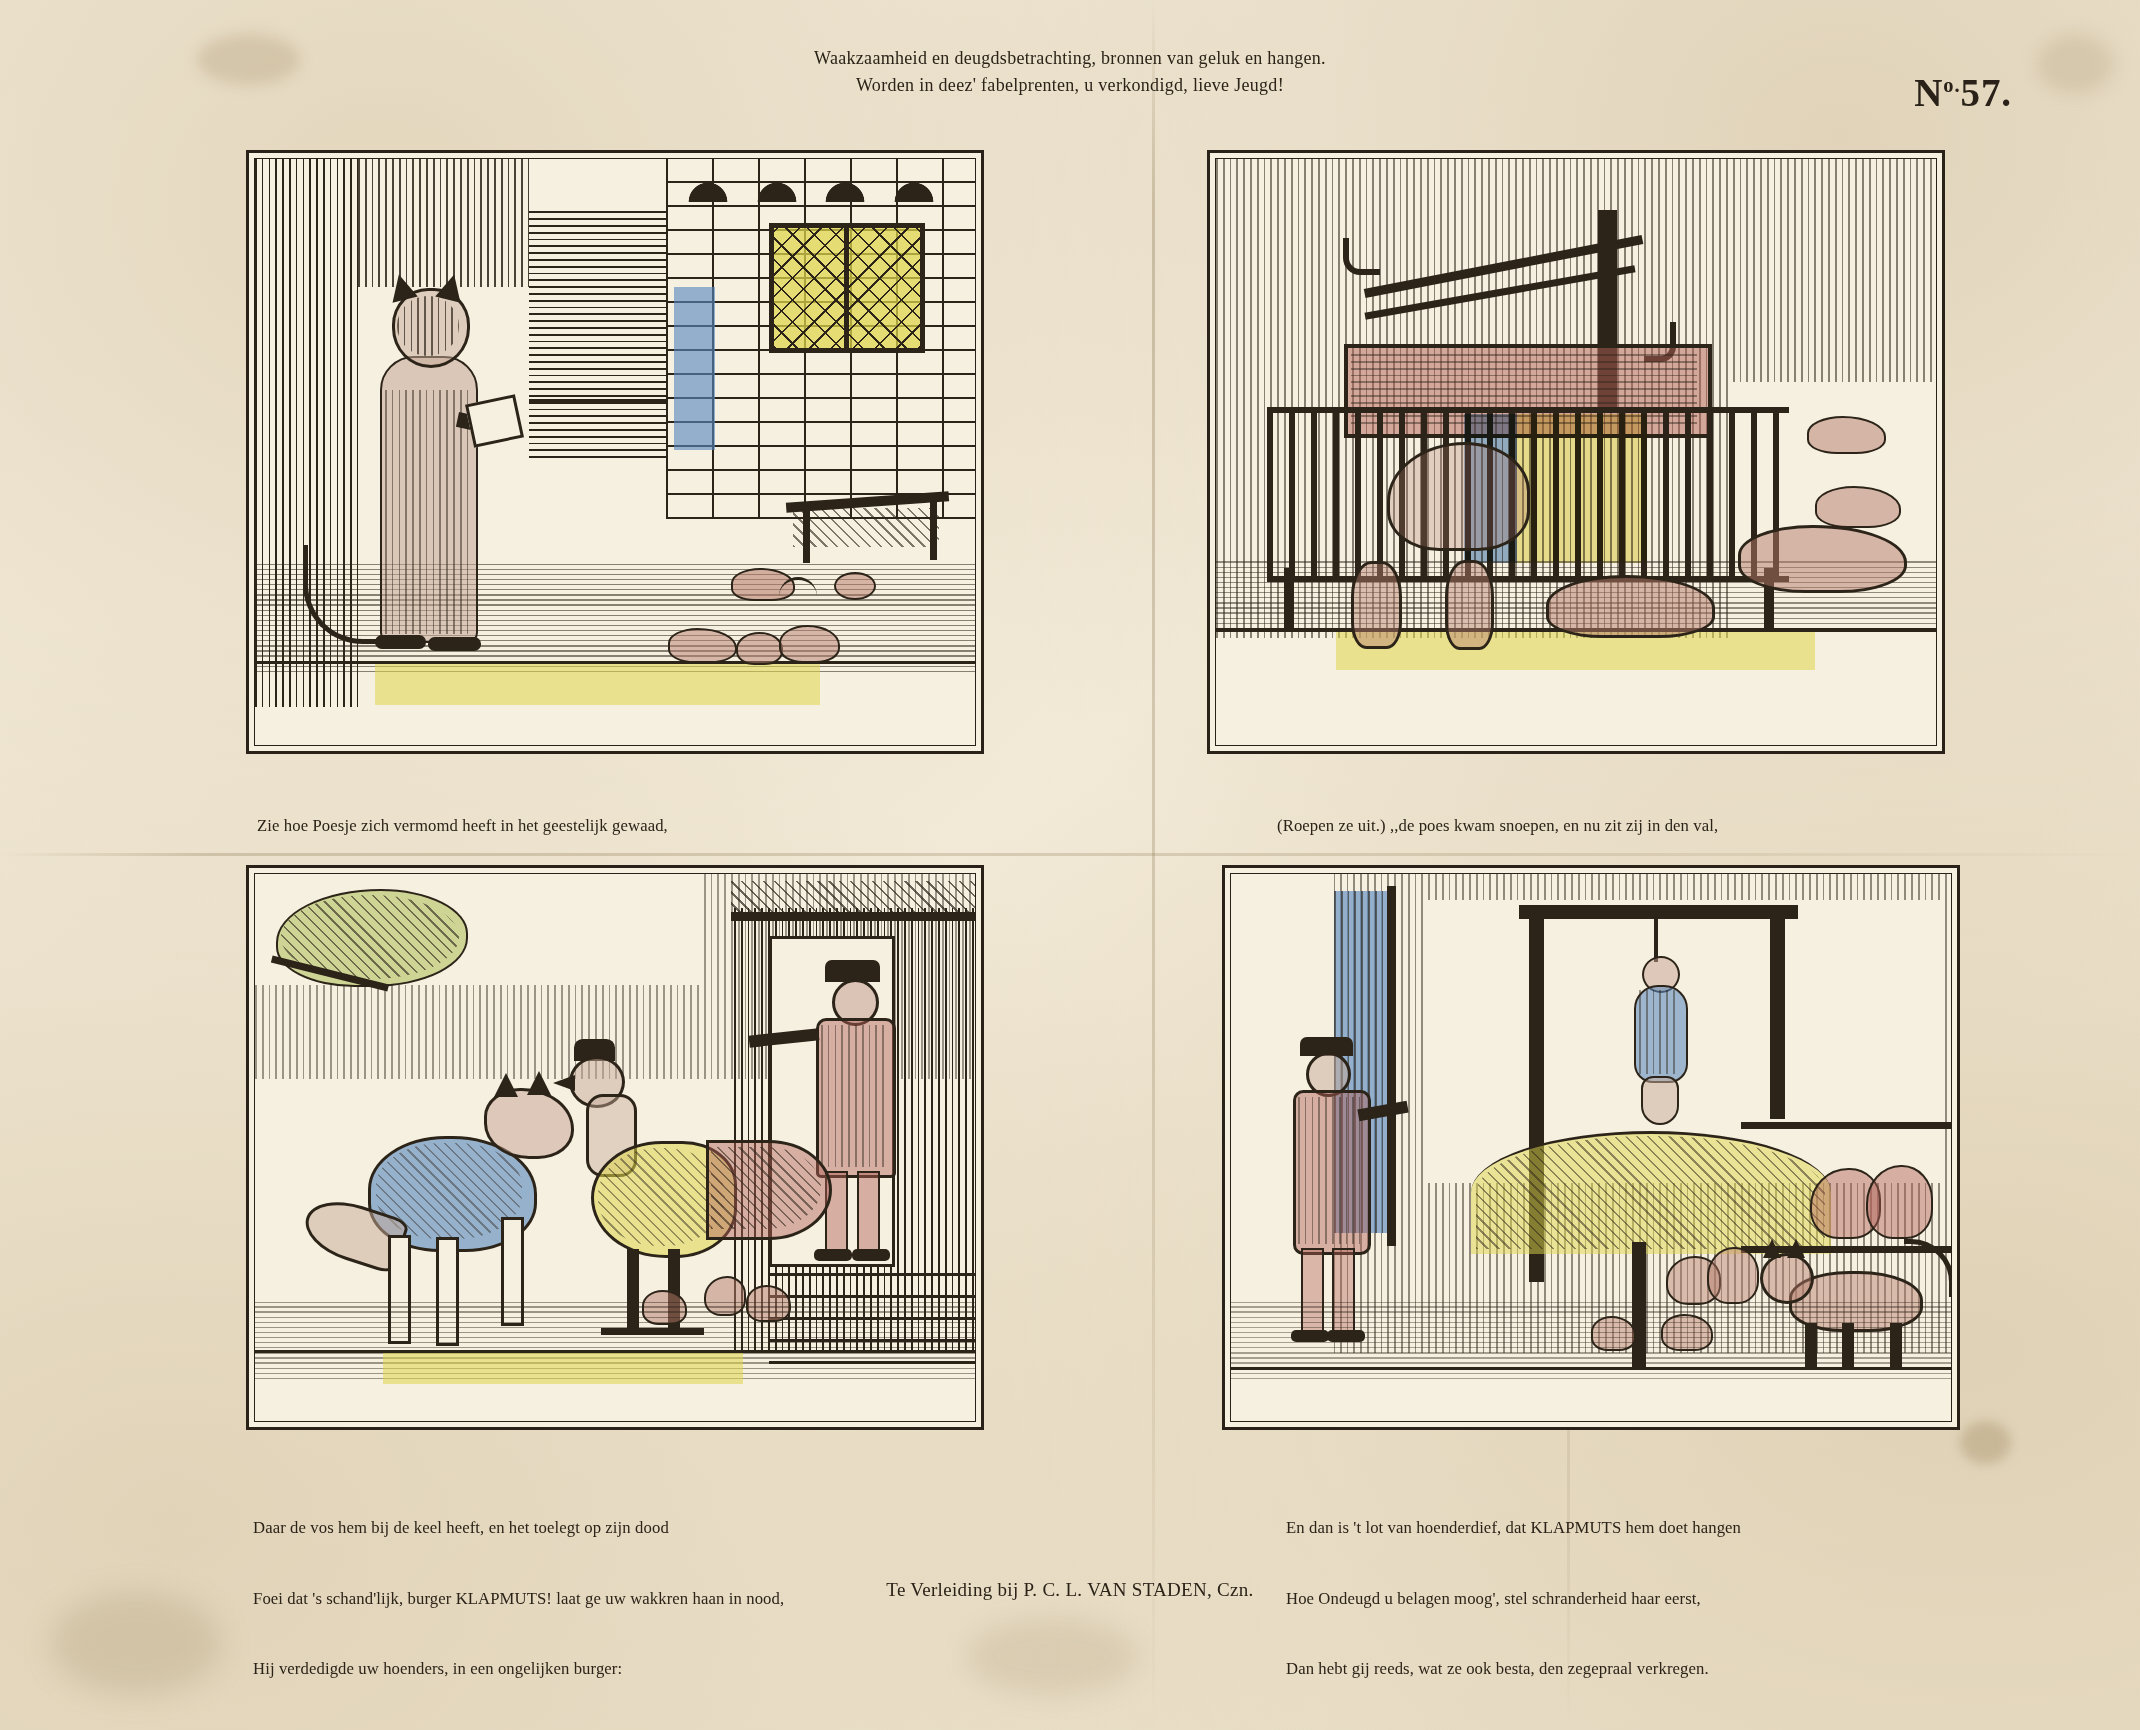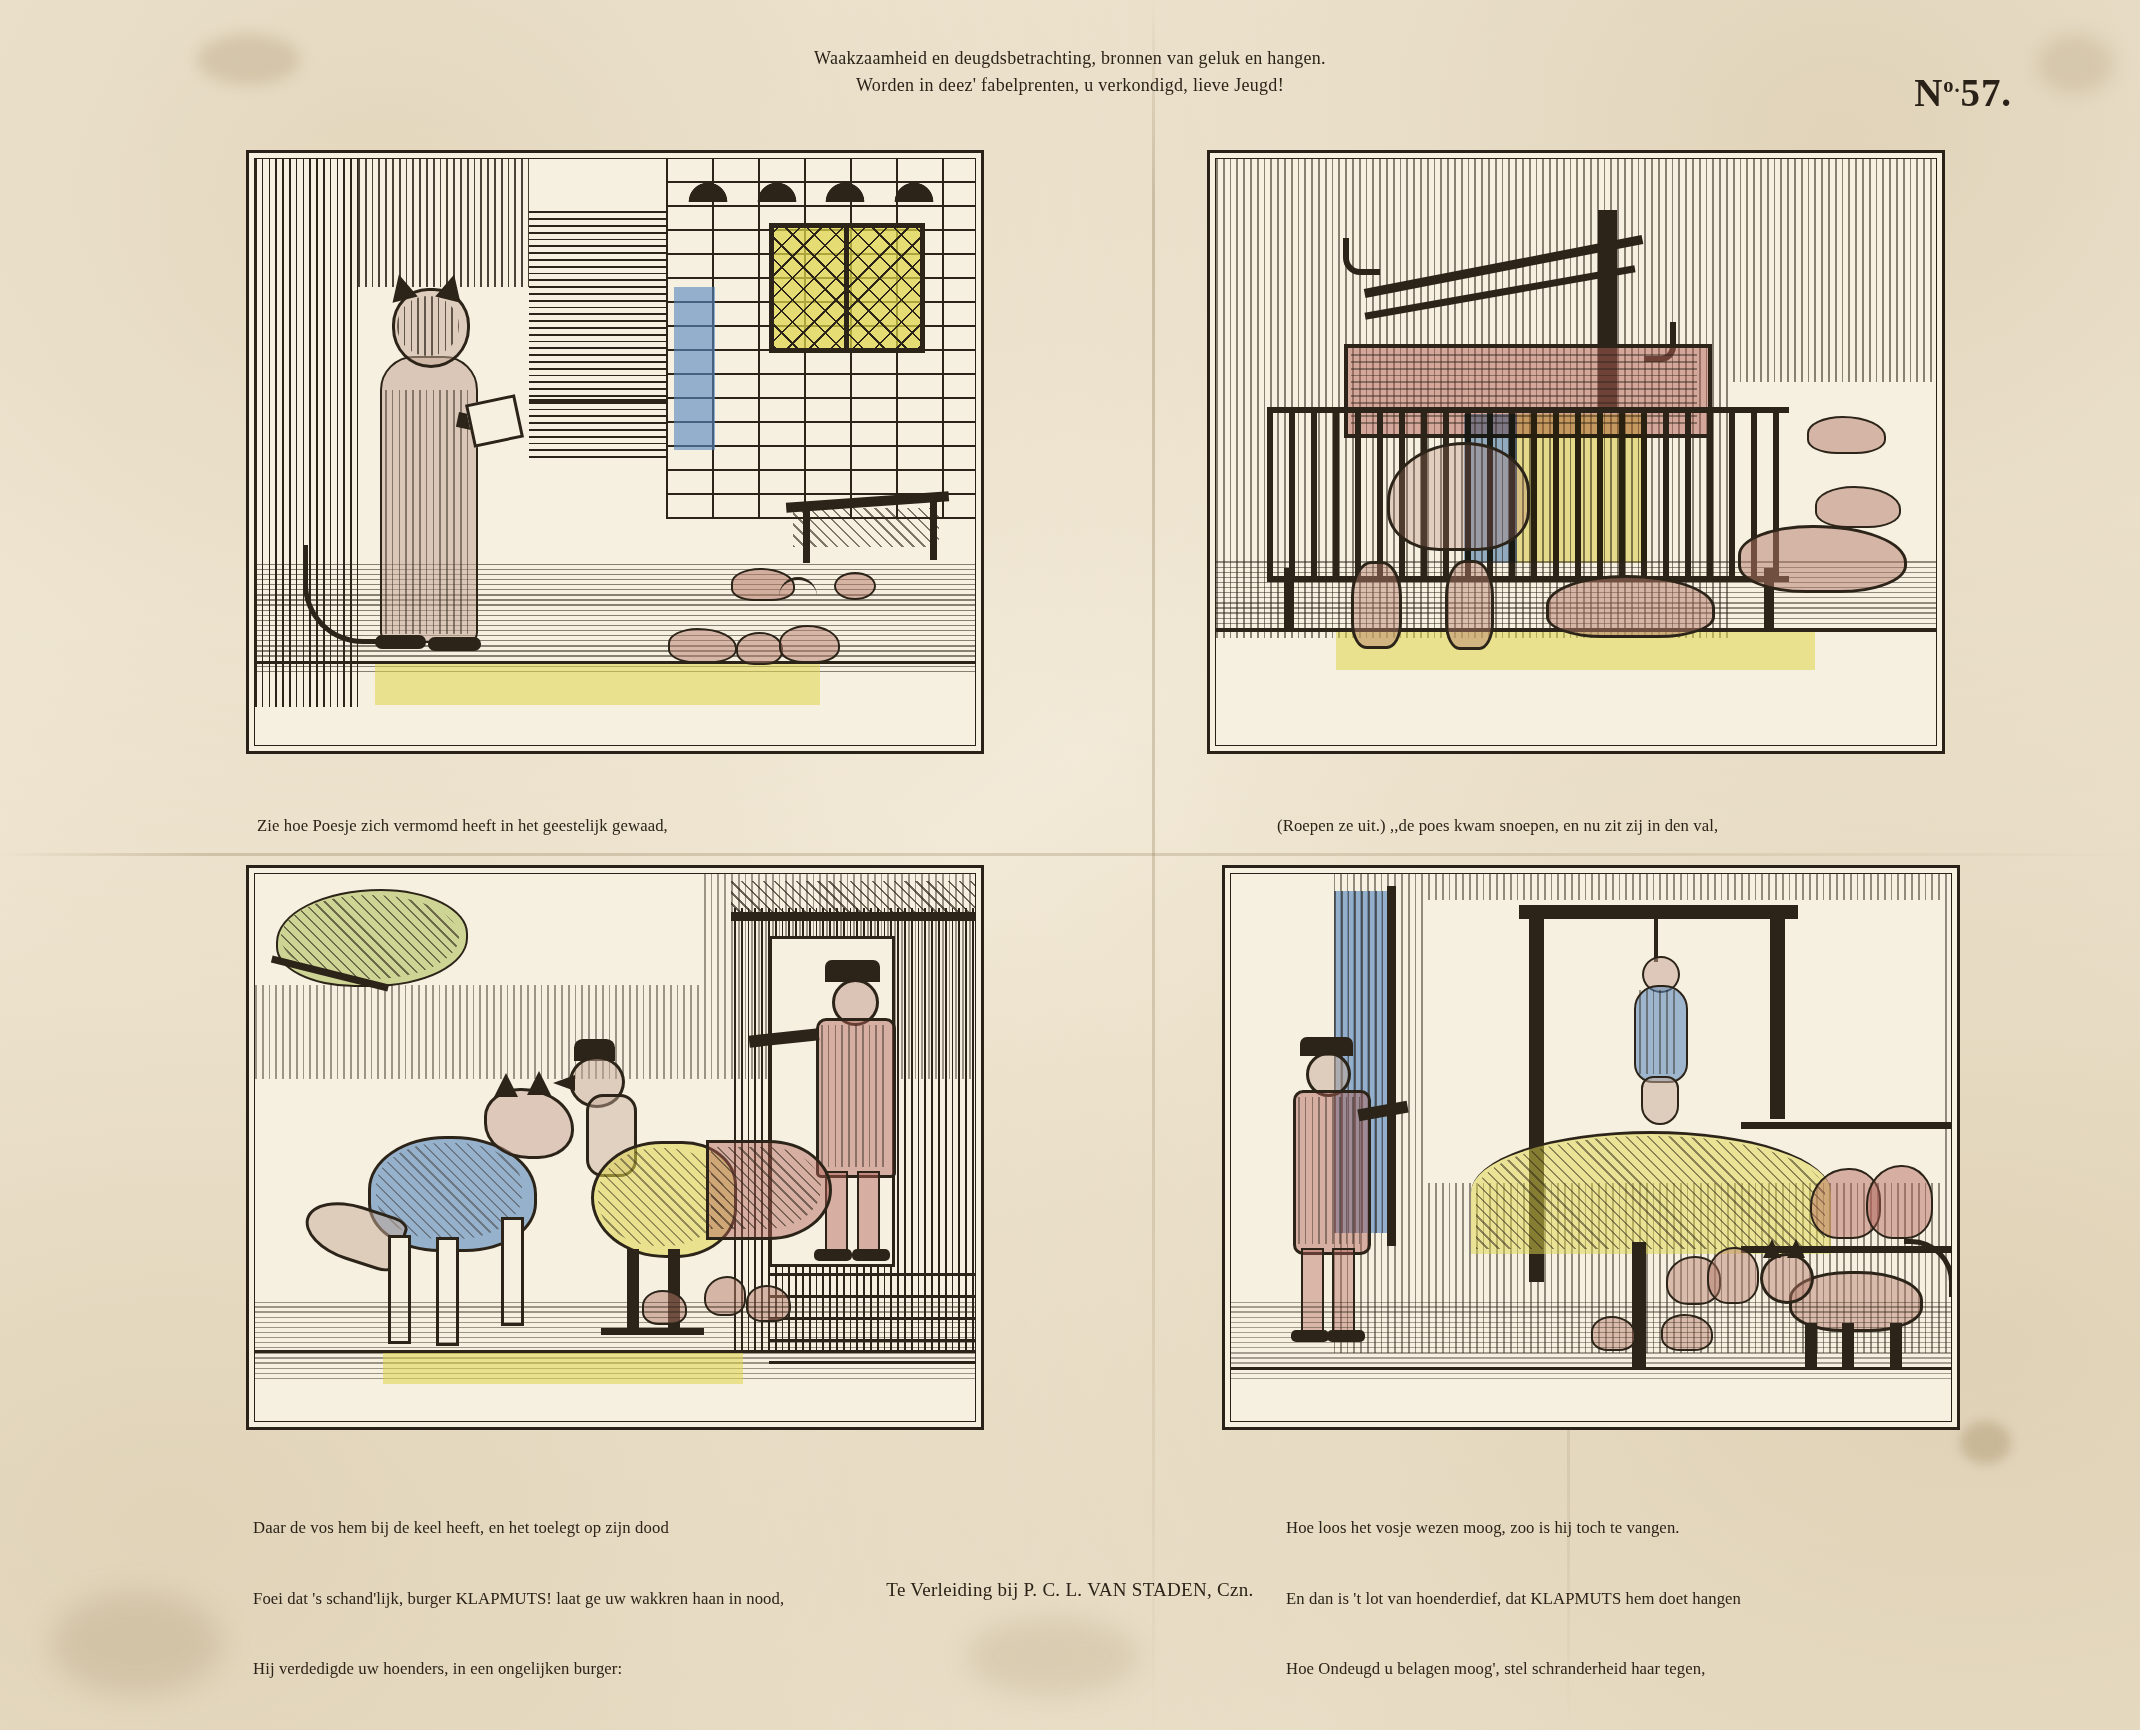--- a/index.html
+++ b/index.html
@@ -412,22 +412,21 @@
           <div style="position:absolute;left:130px;top:79px;width:12px;height:46px;background:#2c2419;"></div>
         </div>
 
         <div class="hatch-h-fine" style="position:absolute;left:0;top:428px;width:731px;height:77px;opacity:.4;"></div>
         <div style="position:absolute;left:0;top:493px;width:731px;height:3.4px;background:#2c2419;"></div>
       </div>
     </div>
   </div>
 
   <div class="caption" style="left:1286px;top:1469px;width:788px;">
-    <div>Hoe loos het vosje wezen moog, zoo is hij toch te vangen.</div>
     <div>En dan is 't lot van hoenderdief, dat KLAPMUTS hem doet hangen</div>
-    <div>Hoe Ondeugd u belagen moog', stel schranderheid haar tegen,</div>
+    <div>Hoe Ondeugd u belagen moog', stel schranderheid haar eerst,</div>
     <div>Dan hebt gij reeds, wat ze ook besta, den zegepraal verkregen.</div>
   </div>
 
   <div id="imprint">Te Verleiding bij P. C. L. VAN STADEN, Czn.</div>
 
 </div>
 
 
 </body></html>

